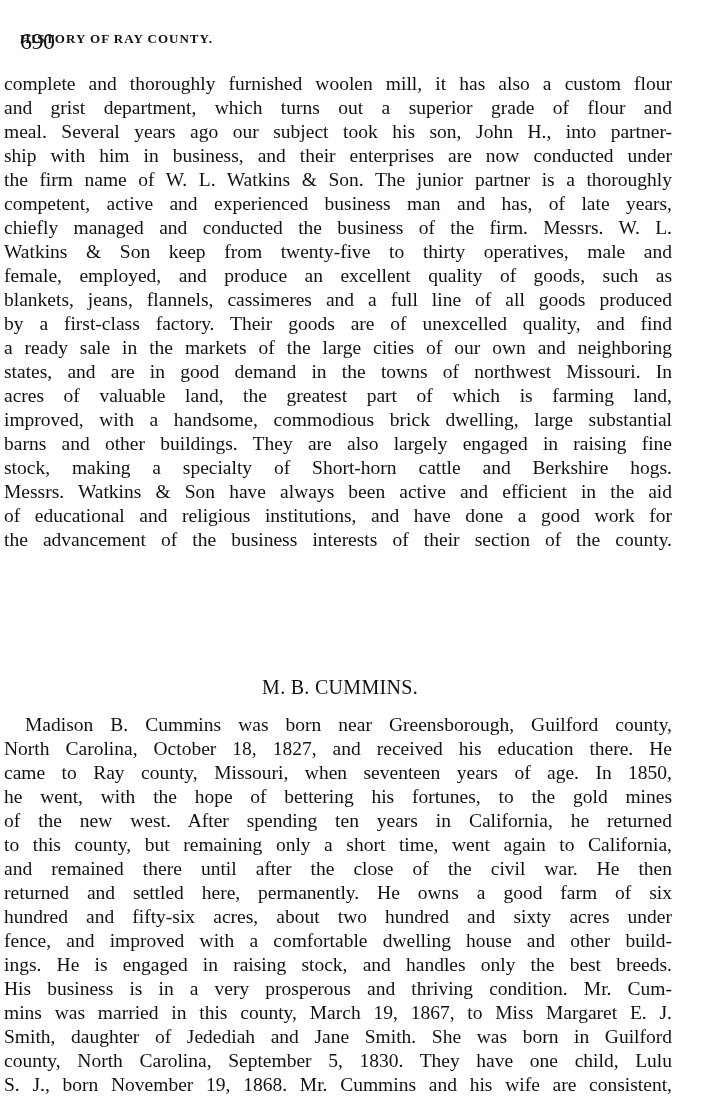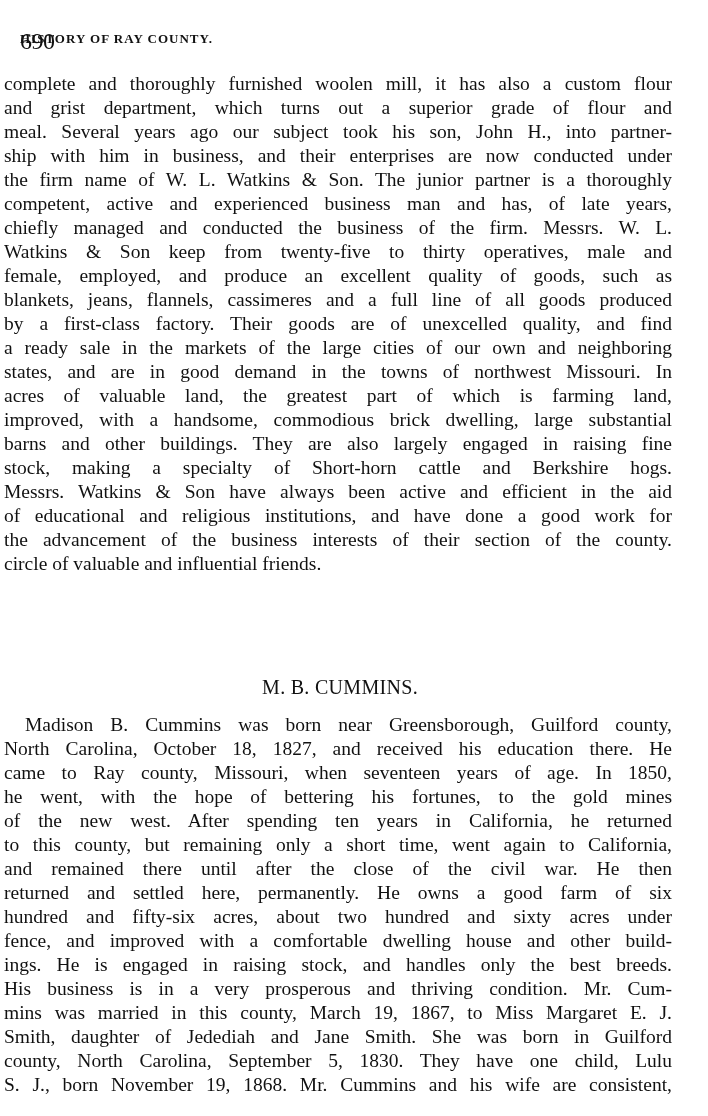--- a/index.html
+++ b/index.html
@@ -39,21 +39,20 @@
     <div class="line">by a first-class factory. Their goods are of unexcelled quality, and find</div>
     <div class="line">a ready sale in the markets of the large cities of our own and neighboring</div>
     <div class="line">states, and are in good demand in the towns of northwest Missouri. In</div>
     <div class="line">acres of valuable land, the greatest part of which is farming land,</div>
     <div class="line">improved, with a handsome, commodious brick dwelling, large substantial</div>
     <div class="line">barns and other buildings. They are also largely engaged in raising fine</div>
     <div class="line">stock, making a specialty of Short-horn cattle and Berkshire hogs.</div>
     <div class="line">Messrs. Watkins &amp; Son have always been active and efficient in the aid</div>
     <div class="line">of educational and religious institutions, and have done a good work for</div>
     <div class="line">the advancement of the business interests of their section of the county.</div>
-    <div class="line last">circle of valuable and influential friends.</div>
   </div>
 
 <div class="heading">M. B. CUMMINS.</div>
 
 <div class="block" id="sec2" style="top:713px;">
     <div class="line indent">Madison B. Cummins was born near Greensborough, Guilford county,</div>
     <div class="line">North Carolina, October 18, 1827, and received his education there. He</div>
     <div class="line">came to Ray county, Missouri, when seventeen years of age. In 1850,</div>
     <div class="line">he went, with the hope of bettering his fortunes, to the gold mines</div>
     <div class="line">of the new west. After spending ten years in California, he returned</div>

